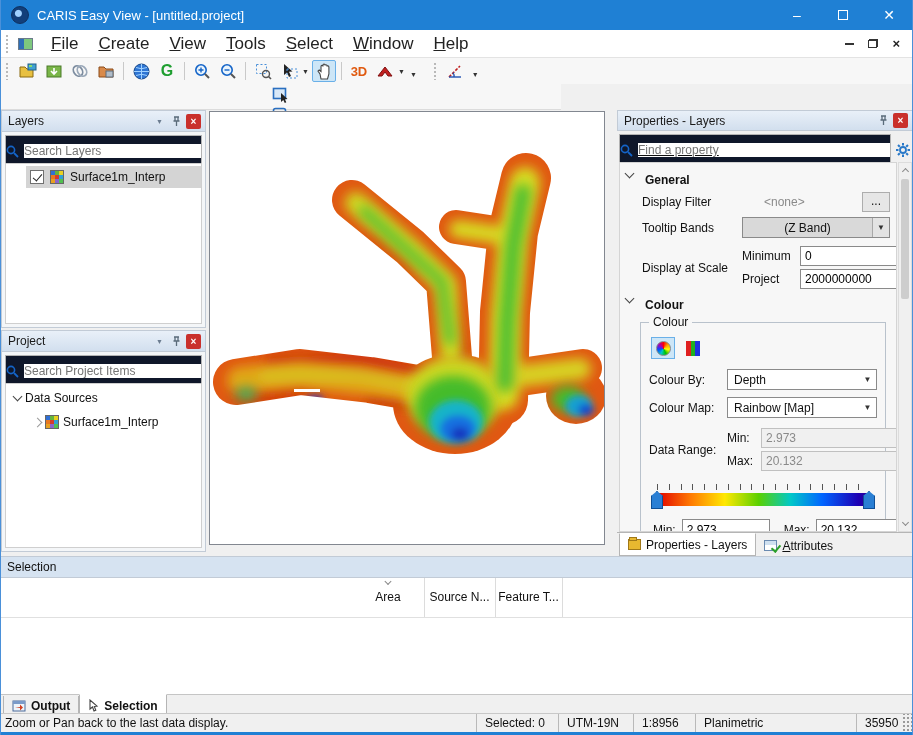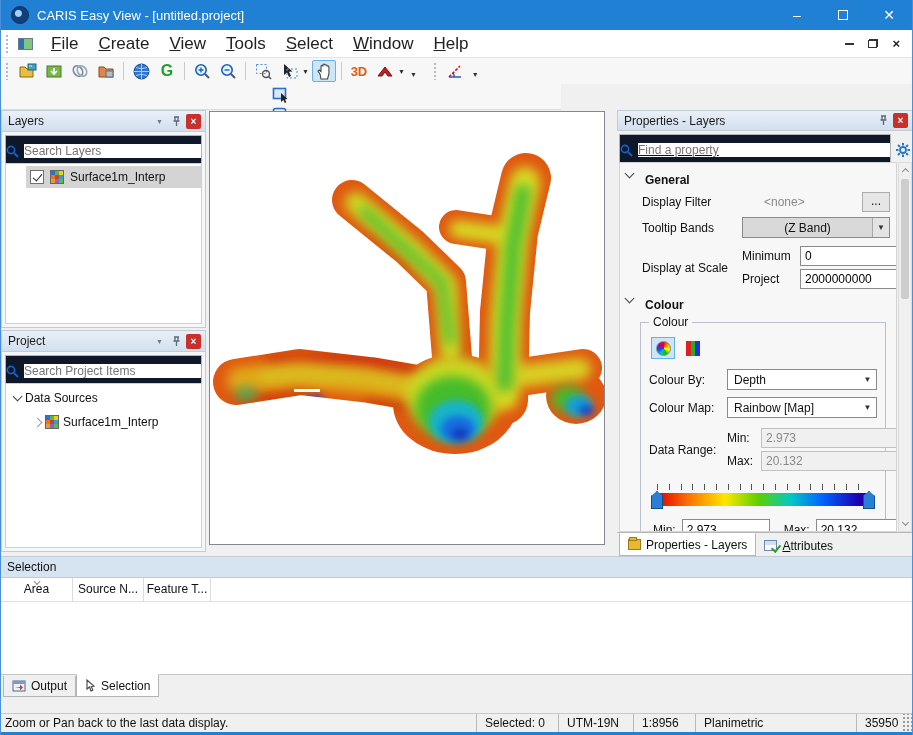--- a/index.html
+++ b/index.html
@@ -124,27 +124,27 @@
   .tab.active { background:#ffffff; height:23px; border-top:1px solid #fff; margin-top:-1px; }
   .tab .fl-underline::first-letter { text-decoration:underline; }
   .folder-mini { width:13px; height:11px; background:#e8b830; border:1px solid #a07818; position:relative; }
   .folder-mini:before { content:""; position:absolute; top:-3px; left:0; width:6px; height:2px; background:#e8b830; border:1px solid #a07818; }
   .attr-mini { width:13px; height:11px; border:1px solid #6a8ab0; background:linear-gradient(#cfe0f0 0 4px, #fff 4px); position:relative; }
   .attr-mini:after { content:""; position:absolute; right:-3px; bottom:-2px; width:4px; height:7px; border-right:2px solid #2ca02c; border-bottom:2px solid #2ca02c; transform:rotate(40deg); }
 
   
   #selection-panel { position:absolute; left:0; top:556px; width:913px; height:134px; background:#fff; border-top:1px solid #c2cbd6; }
   .selection-header { height:21px; background:#d6e3f1; display:flex; align-items:center; padding-left:6px; border-bottom:1px solid #c2cbd6; }
-  .col-headers { display:flex; height:24px; border-bottom:1px solid #e0e0e0; align-items:flex-end; }
+  .col-headers { display:flex; height:40px; border-bottom:1px solid #e0e0e0; align-items:flex-end;justify-content:center; }
   .col-h { position:relative; border-right:1px solid #dcdcdc; height:100%; display:flex; align-items:center; justify-content:center; padding-bottom:1px; }
   .col-h .sort-chev { position:absolute; top:1px; left:50%; transform:translateX(-50%) rotate(45deg); width:5px; height:5px; border-right:1.4px solid #8a8a8a; border-bottom:1.4px solid #8a8a8a; }
   .col-area { width:72px; } .col-source { width:71px; } .col-feature { width:67px; }
 
   
-  #bottom-tabs { position:absolute; left:0; top:674px; width:913px; height:23px; background:#f0f0f0; border-top:1px solid #c5c5c5; display:flex; align-items:flex-end; padding-left:2px; }
+  #bottom-tabs { position:absolute; left:0; top:694px; width:913px; height:23px; background:#f0f0f0; border-top:1px solid #c5c5c5; display:flex; align-items:flex-end; padding-left:2px;font-weight:bold; }
   #statusbar { position:absolute; left:0; top:713px; width:913px; height:19px; background:#f0f0f0; border-top:1px solid #c8c8c8; display:flex; align-items:center; font-size:12px; }
   .status-msg { flex:1; padding-left:4px; }
   .status-cell { border-left:1px solid #b9b9b9; height:100%; display:flex; align-items:center; padding-left:8px; }
   .sc-selected { width:82px; } .sc-proj { width:75px; } .sc-scale { width:62px; } .sc-view { width:161px; } .sc-code { width:46px; }
   .resize-grip { width:12px; height:100%; background-image:radial-gradient(circle, #9a9a9a 1px, transparent 1.2px); background-size:4px 4px; background-position:bottom right; }
   #bottom-edge { position:absolute; left:0; bottom:0; width:913px; height:3px; background:#1f80d4; }
 
   .tbi { display:block; }
 </style>
 </head>

